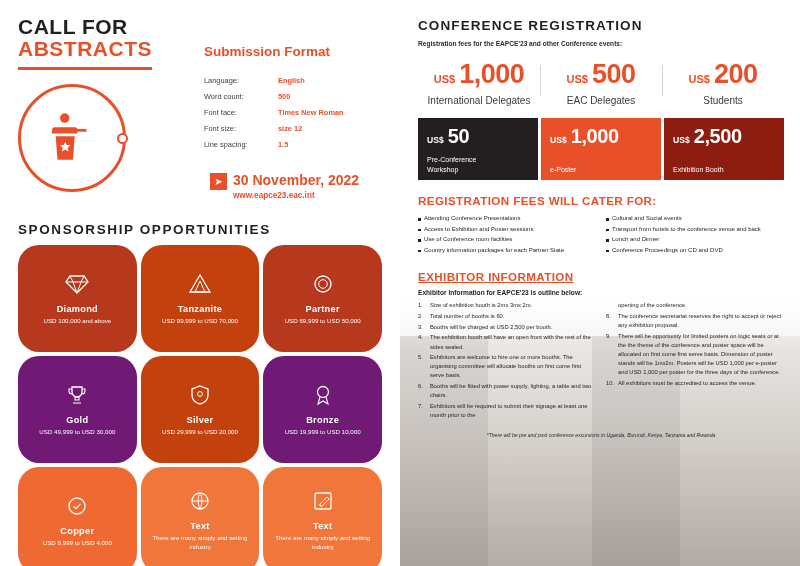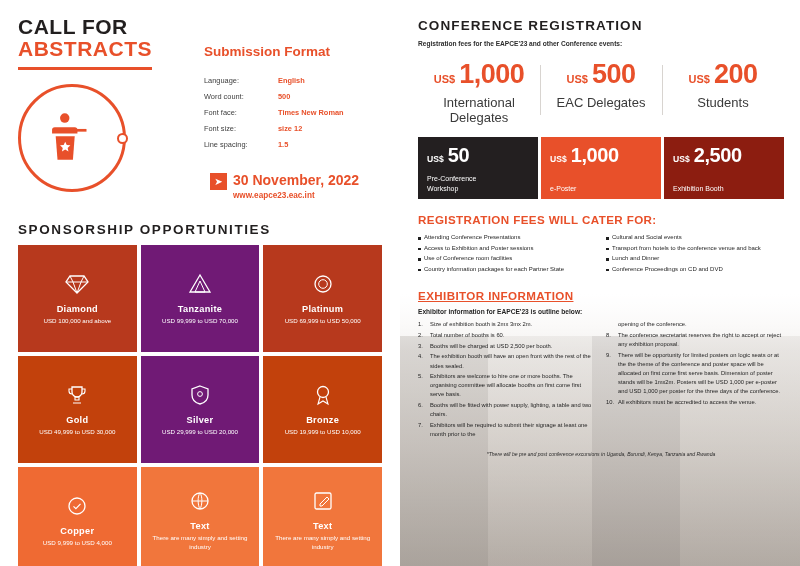--- a/index.html
+++ b/index.html
@@ -107,28 +107,29 @@
   }
   .tile {
     position: relative;
     color: #fff;
     display: flex;
     flex-direction: column;
     align-items: center;
     justify-content: center;
     text-align: center;
     padding: 6px 5px;
+    border-radius: 21px;
   }
   .tile .ico { margin-bottom: 4px; }
   .tile .t-name { font-size: 9.2px; font-weight: bold; letter-spacing: .3px; }
   .tile .t-sub { font-size: 6.2px; line-height: 1.45; margin-top: 3px; }
 
   .c-dark   { background: #b7391d; }
-  .c-mid    { background: #c2410c; }
-  .c-orange { background: #701a75; }
+  .c-mid    { background: #701a75; }
+  .c-orange { background: #c2410c; }
   .c-light  { background: #ef6a33; }
   .c-lighter{ background: #f1763c; }
 
   
   .right {
     position: relative;
     width: 400px; height: 566px;
     background: #ffffff;
     overflow: hidden;
   }
@@ -168,21 +169,21 @@
   .fee-col + .fee-col::before {
     content: ""; position: absolute; left: 0; top: 4px; bottom: 10px;
     width: 1px; background: #d8d4d0;
   }
   .fee-amt {
     color: #e8502a; font-weight: bold; line-height: 1;
     display: flex; align-items: baseline; justify-content: center; gap: 4px;
   }
   .fee-amt .cur { font-size: 11px; }
   .fee-amt .num { font-size: 27px; letter-spacing: -0.5px; }
-  .fee-lbl { font-size: 13px; color: #3a3a3a; margin-top: 7px; }
+  .fee-lbl { font-size: 10px; color: #3a3a3a; margin-top: 7px; }
 
   .card-row { display: flex; gap: 3px; margin-top: 12px; }
   .card {
     flex: 1; height: 62px; color: #fff;
     padding: 8px 9px 6px 9px;
     display: flex; flex-direction: column; justify-content: space-between;
   }
   .card .c-amt { display: flex; align-items: baseline; gap: 4px; line-height: 1; }
   .card .c-amt .cur { font-size: 8.6px; font-weight: bold; }
   .card .c-amt .num { font-size: 20px; font-weight: bold; letter-spacing: -0.4px; }
@@ -310,21 +311,21 @@
 to USD 70,000</div>
       </div>
 
       <div class="tile c-dark">
         <span class="ico">
           <svg width="24" height="24" viewBox="0 0 24 24">
               <circle cx="12" cy="12" r="8" fill="none" stroke="#fff" stroke-width="1.3"></circle>
               <circle cx="12" cy="12" r="4.3" fill="none" stroke="#fff" stroke-width="1"></circle>
             </svg>
         </span>
-        <div class="t-name">Platinum</div>
+        <div class="t-name">Partner</div>
         <div class="t-sub">USD 69,999
 to USD 50,000</div>
       </div>
 
       <div class="tile c-mid">
         <span class="ico">
           <svg width="24" height="24" viewBox="0 0 24 24">
               <path d="M7 4h10v5a5 5 0 0 1-10 0z" fill="none" stroke="#fff" stroke-width="1.3"></path>
               <path d="M7 6H4v2a3 3 0 0 0 3 3M17 6h3v2a3 3 0 0 1-3 3M10 14h4v3h-4zM8 20h8" fill="none" stroke="#fff" stroke-width="1.1"></path>
             </svg>

